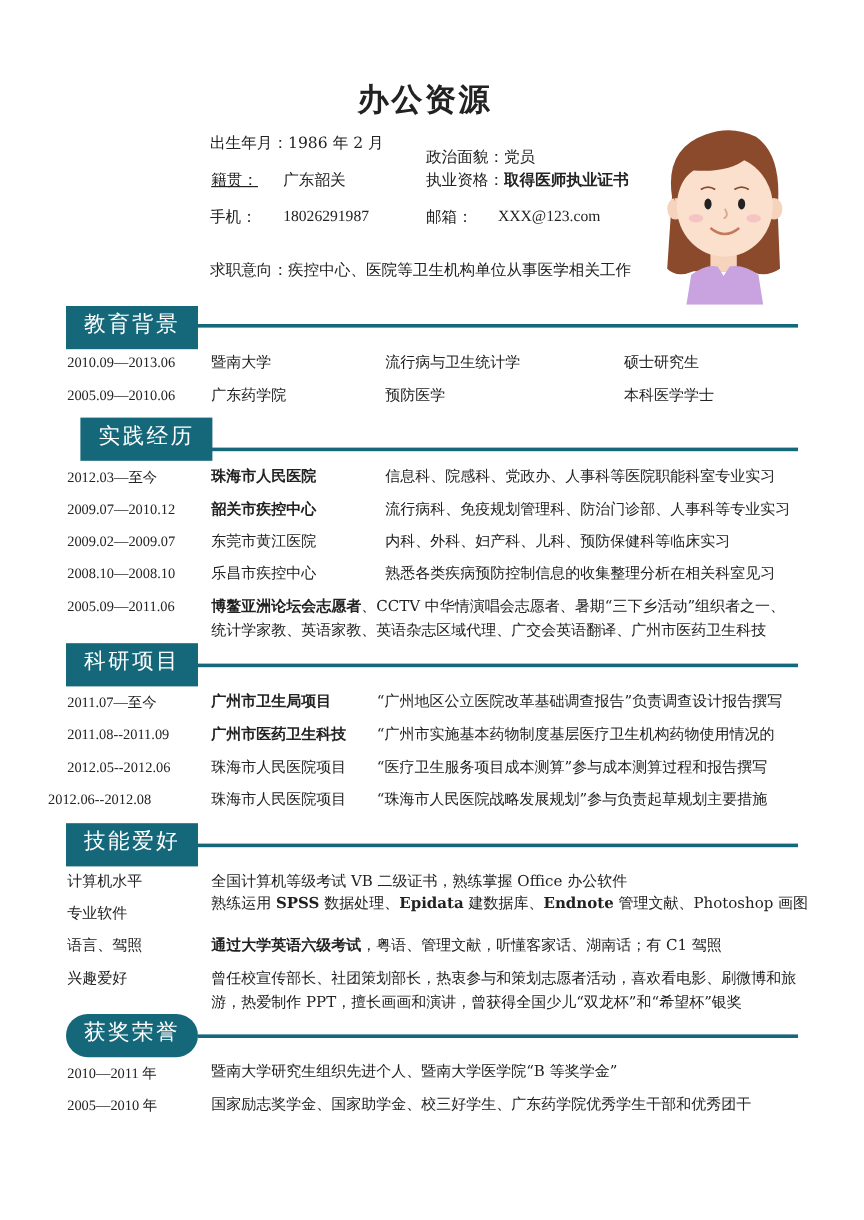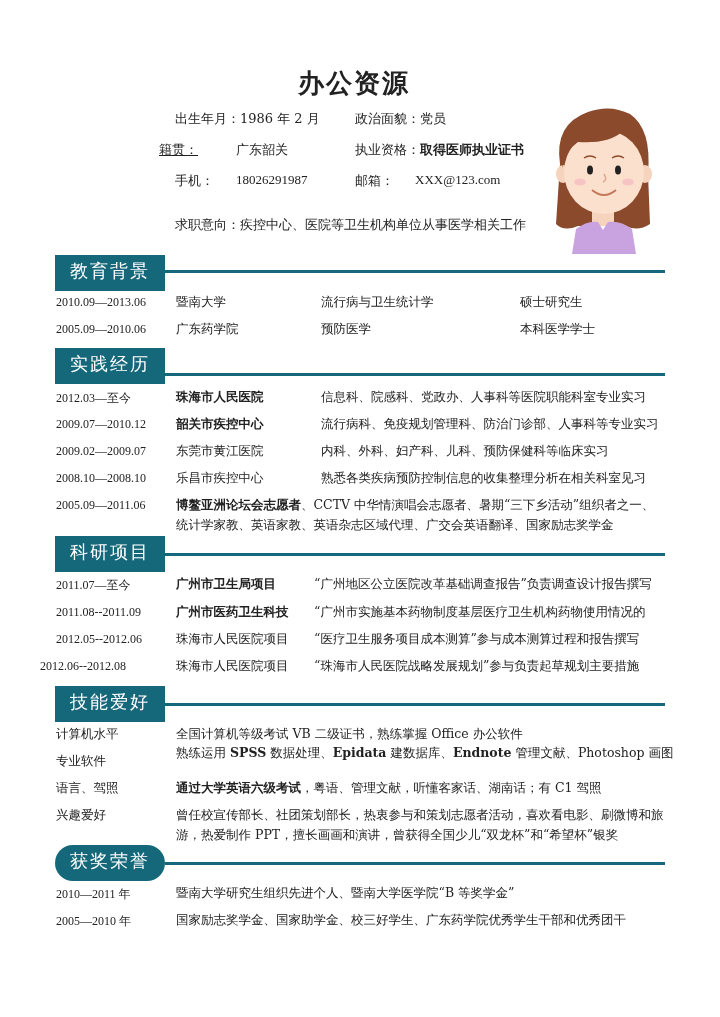--- a/index.html
+++ b/index.html
@@ -17,24 +17,24 @@
   .avatar { position:absolute; left:548px; top:104px; width:110px; height:150px; }
 </style>
 </head>
 <body>
 
 <div class="abs title">办公资源</div>
 
 <div class="abs info" style="left:175px;top:110px;">
   <span>出生年月：</span><span>1986 年 2 月</span>
 </div>
-<div class="abs info" style="left:355px;top:110px;font-family:Liberation Serif, serif;">
+<div class="abs info" style="left:355px;top:122px;font-family:Liberation Serif, serif;">
   <span>政治面貌：</span><span>党员</span>
 </div>
-<div class="abs info" style="left:159px;top:141px;text-decoration:underline;">籍贯：</div>
+<div class="abs info" style="left:176px;top:141px;text-decoration:underline;">籍贯：</div>
 <div class="abs info" style="left:236px;top:141px;">广东韶关</div>
 <div class="abs info" style="left:355px;top:141px;">
   <span>执业资格：</span><span class="bold">取得医师执业证书</span>
 </div>
 <div class="abs info" style="left:175px;top:172px;">手机：</div>
 <div class="abs info" style="left:236px;top:172px;font-family:'Liberation Serif',serif;">18026291987</div>
 <div class="abs info" style="left:355px;top:172px;">邮箱：</div>
 <div class="abs info" style="left:415px;top:172px;font-family:'Liberation Serif',serif;">XXX@123.com</div>
 <div class="abs info" style="left:175px;top:216px;">
   <span>求职意向：</span><span>疾控中心、医院等卫生机构单位从事医学相关工作</span>
@@ -80,21 +80,21 @@
   <div class="row" style="left:321px;top:294px;">流行病与卫生统计学</div>
   <div class="row" style="left:520px;top:294px;">硕士研究生</div>
 </div>
 <div>
   <div class="row date" style="left:56px;top:322px;">2005.09—2010.06</div>
   <div class="row" style="left:176px;top:321px;">广东药学院</div>
   <div class="row" style="left:321px;top:321px;">预防医学</div>
   <div class="row" style="left:520px;top:321px;">本科医学学士</div>
 </div>
 
-<div class="sec-tab" style="top:348px;">实践经历</div>
+<div class="sec-tab" style="top:348px;margin-left:12px;">实践经历</div>
 <div class="sec-line" style="top:373px;"></div>
 
 <div>
   <div class="row date" style="left:56px;top:390px;">2012.03—至今</div>
   <div class="row bold" style="left:176px;top:389px;">珠海市人民医院</div>
   <div class="row" style="left:321px;top:389px;">信息科、院感科、党政办、人事科等医院职能科室专业实习</div>
 </div>
 <div>
   <div class="row date" style="left:56px;top:417px;">2009.07—2010.12</div>
   <div class="row bold" style="left:176px;top:416px;">韶关市疾控中心</div>
@@ -108,21 +108,21 @@
 <div>
   <div class="row date" style="left:56px;top:471px;">2008.10—2008.10</div>
   <div class="row" style="left:176px;top:470px;">乐昌市疾控中心</div>
   <div class="row" style="left:321px;top:470px;">熟悉各类疾病预防控制信息的收集整理分析在相关科室见习</div>
 </div>
 <div>
   <div class="row date" style="left:56px;top:498px;">2005.09—2011.06</div>
   <div class="row" style="left:176px;top:497px;">
     <span class="bold">博鳌亚洲论坛会志愿者</span><span>、CCTV 中华情演唱会志愿者、暑期“三下乡活动”组织者之一、</span>
   </div>
-  <div class="row" style="left:176px;top:517px;">统计学家教、英语家教、英语杂志区域代理、广交会英语翻译、国家励志奖学金</div>
+  <div class="row" style="left:176px;top:517px;">统计学家教、英语家教、英语杂志区域代理、广交会英语翻译、广州市医药卫生科技</div>
 </div>
 
 <div class="sec-tab" style="top:536px;">科研项目</div>
 <div class="sec-line" style="top:553px;"></div>
 
 <div>
   <div class="row date" style="left:56px;top:577px;">2011.07—至今</div>
   <div class="row bold" style="left:176px;top:576px;">广州市卫生局项目</div>
   <div class="row" style="left:314px;top:576px;">“广州地区公立医院改革基础调查报告”负责调查设计报告撰写</div>
 </div>

